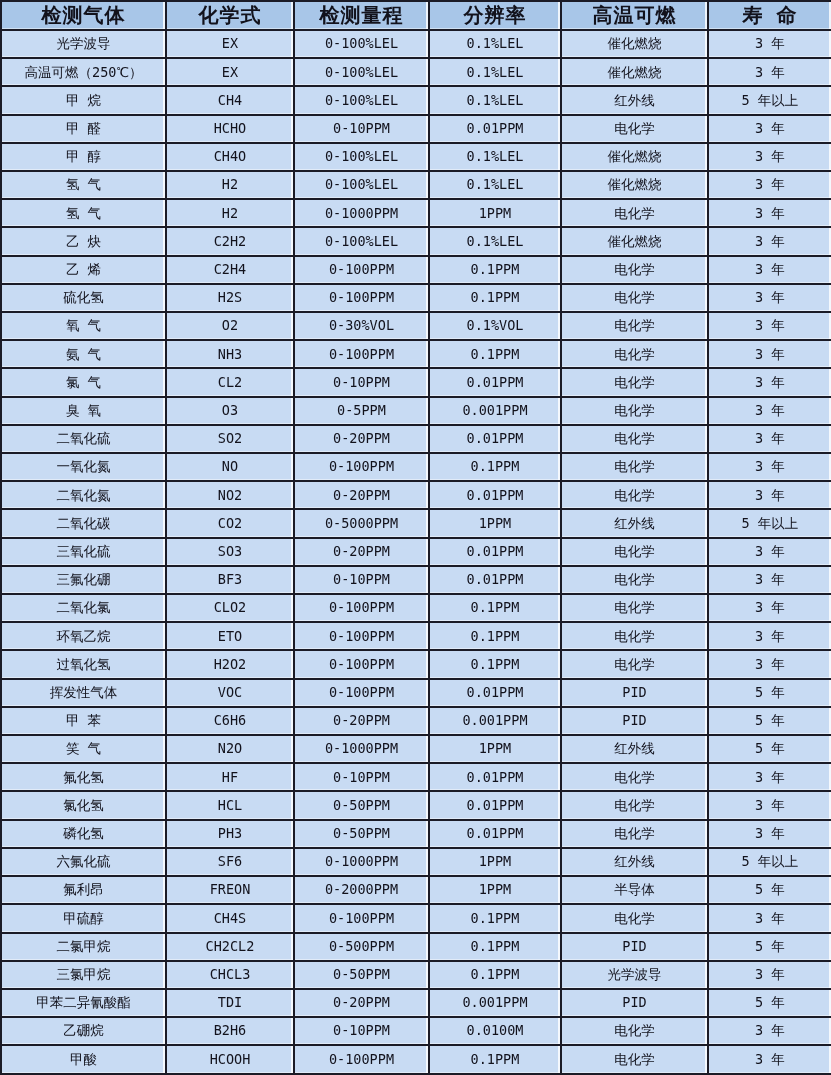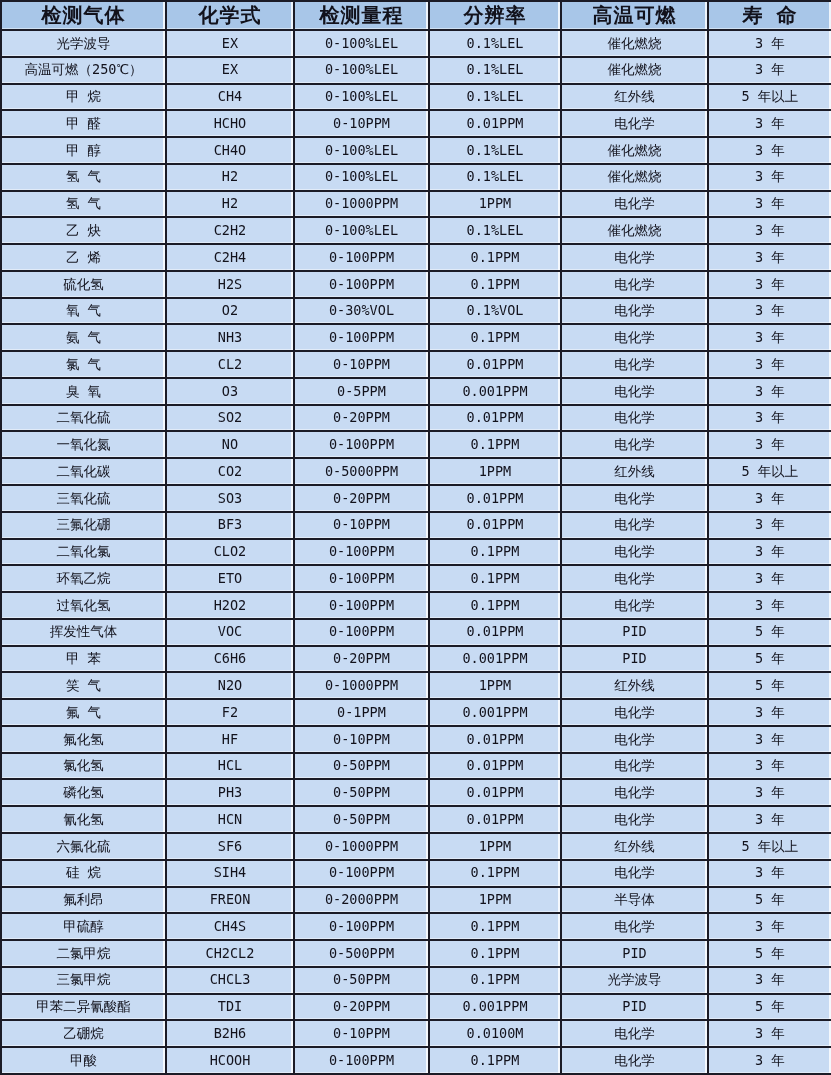--- a/index.html
+++ b/index.html
@@ -179,20 +179,28 @@
   </tr>
         <tr>
     <td>一氧化氮</td>
     <td>NO</td>
     <td>0-100PPM</td>
     <td>0.1PPM</td>
     <td>电化学</td>
     <td>3 年</td>
   </tr>
         <tr>
+    <td>二氧化氮</td>
+    <td>NO2</td>
+    <td>0-20PPM</td>
+    <td>0.01PPM</td>
+    <td>电化学</td>
+    <td>3 年</td>
+  </tr>
+        <tr>
     <td>二氧化碳</td>
     <td>CO2</td>
     <td>0-5000PPM</td>
     <td>1PPM</td>
     <td>红外线</td>
     <td>5 年以上</td>
   </tr>
         <tr>
     <td>三氧化硫</td>
     <td>SO3</td>
@@ -251,28 +259,20 @@
   </tr>
         <tr>
     <td>笑 气</td>
     <td>N2O</td>
     <td>0-1000PPM</td>
     <td>1PPM</td>
     <td>红外线</td>
     <td>5 年</td>
   </tr>
         <tr>
-    <td>氟 气</td>
-    <td>F2</td>
-    <td>0-1PPM</td>
-    <td>0.001PPM</td>
-    <td>电化学</td>
-    <td>3 年</td>
-  </tr>
-        <tr>
     <td>氟化氢</td>
     <td>HF</td>
     <td>0-10PPM</td>
     <td>0.01PPM</td>
     <td>电化学</td>
     <td>3 年</td>
   </tr>
         <tr>
     <td>氯化氢</td>
     <td>HCL</td>
@@ -283,42 +283,26 @@
   </tr>
         <tr>
     <td>磷化氢</td>
     <td>PH3</td>
     <td>0-50PPM</td>
     <td>0.01PPM</td>
     <td>电化学</td>
     <td>3 年</td>
   </tr>
         <tr>
-    <td>氰化氢</td>
-    <td>HCN</td>
-    <td>0-50PPM</td>
-    <td>0.01PPM</td>
-    <td>电化学</td>
-    <td>3 年</td>
-  </tr>
-        <tr>
     <td>六氟化硫</td>
     <td>SF6</td>
     <td>0-1000PPM</td>
     <td>1PPM</td>
     <td>红外线</td>
     <td>5 年以上</td>
-  </tr>
-        <tr>
-    <td>硅 烷</td>
-    <td>SIH4</td>
-    <td>0-100PPM</td>
-    <td>0.1PPM</td>
-    <td>电化学</td>
-    <td>3 年</td>
   </tr>
         <tr>
     <td>氟利昂</td>
     <td>FREON</td>
     <td>0-2000PPM</td>
     <td>1PPM</td>
     <td>半导体</td>
     <td>5 年</td>
   </tr>
         <tr>

